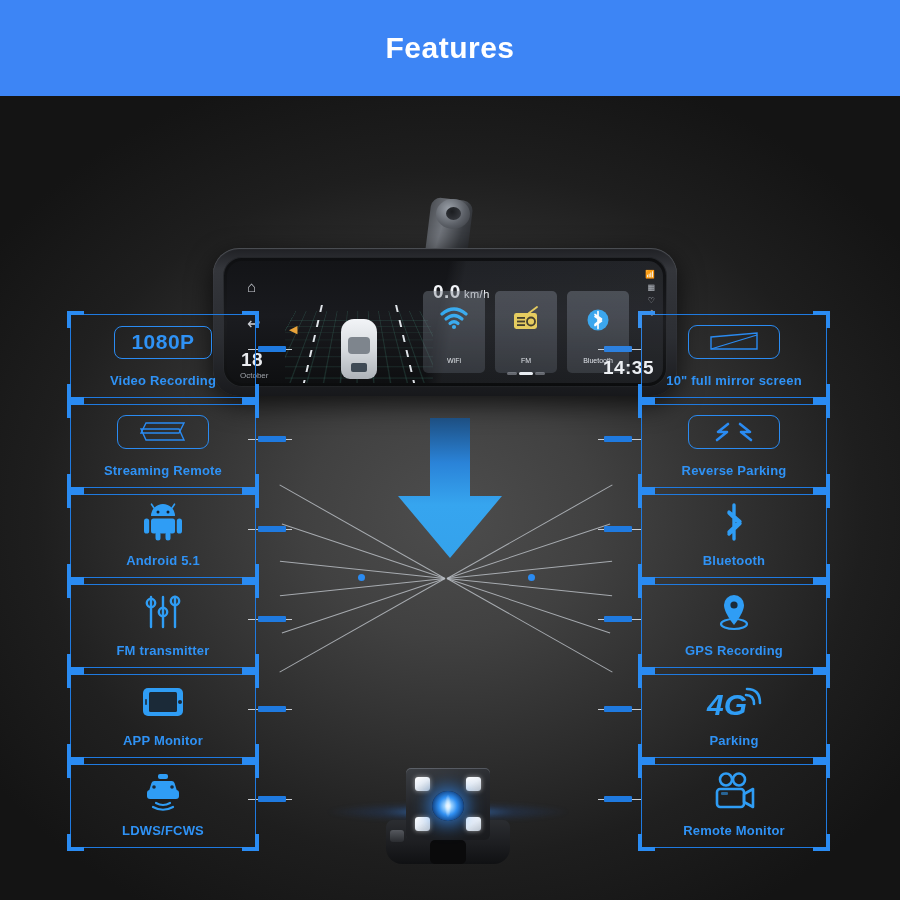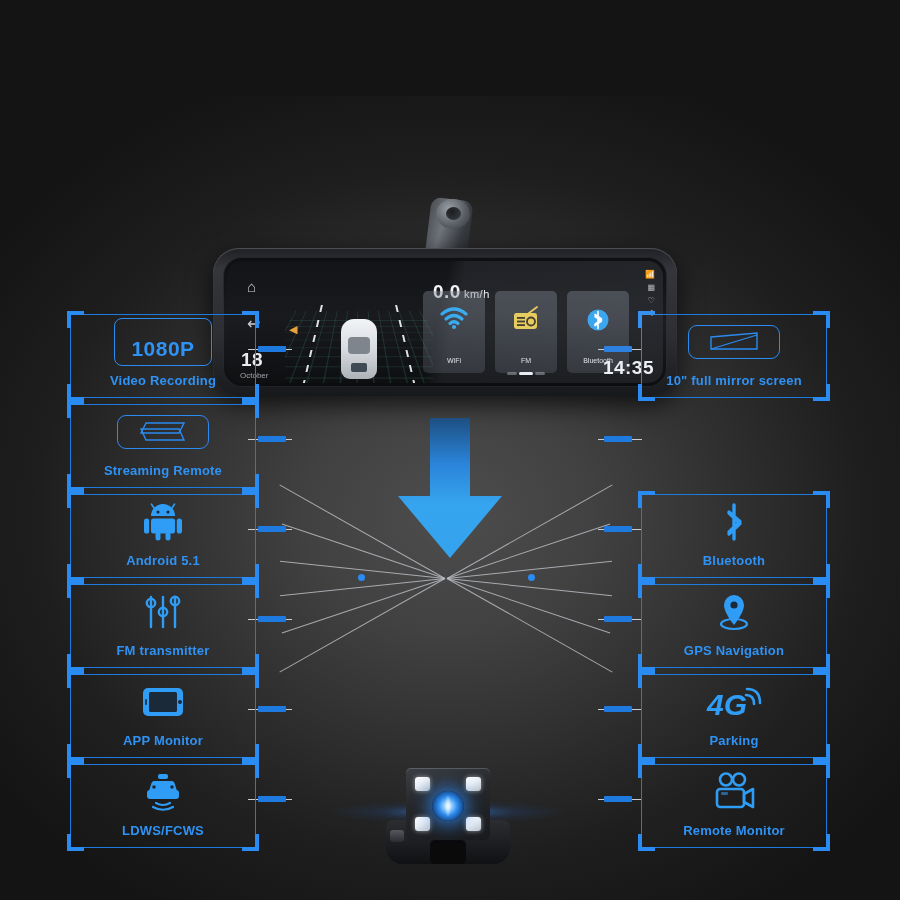--- a/index.html
+++ b/index.html
@@ -186,21 +186,21 @@
     position:absolute; left:0; top:7px; width:100%; height:40px;
     display:flex; align-items:center; justify-content:center;
   }
   .fbox-label {
     position:absolute; left:0; bottom:9px; width:100%; text-align:center;
     color:#2f92f5; font-size:13px; font-weight:bold; letter-spacing:.2px;
   }
   .res-badge {
     border:1.5px solid #2a8bf2; border-radius:8px;
     color:#2f92f5; font-size:21px; font-weight:bold;
-    padding:18px 16px 4px; letter-spacing:.5px;
+    padding:3px 16px 4px; letter-spacing:.5px;
   }
   .ico-frame {
     border:1.5px solid #2a8bf2; border-radius:9px;
     width:92px; height:34px; display:flex; align-items:center; justify-content:center;
   }
 
   
   .lead { position:absolute; height:1px; background:#c9cdd2; }
   .dash {
     position:absolute; height:6px; background:#1f7ae0; border-radius:1px;
@@ -277,20 +277,23 @@
   .tagline {
     position:absolute; left:0; top:798px; width:900px; text-align:center;
     color:#ffffff; font-size:36px; font-weight:bold; letter-spacing:.5px;
   }
 </style>
 </head>
 <body>
 
 <div id="page">
 
+  <div class="header">
+    <div class="header-title">Features</div>
+  </div>
 
   <div class="stage">
 
     <div class="mount-arm"></div>
     <div class="mount-ball"></div>
     <div class="mount-ball-inner"></div>
 
     <div class="mirror">
       <div class="mirror-inner-bezel">
         <div class="screen">
@@ -537,20 +540,35 @@
         <span class="ico-frame">
           <svg width="58" height="24" viewBox="0 0 58 24">
             <path d="M6 7 L52 3 L52 19 L6 19 Z" fill="none" stroke="#2a8bf2" stroke-width="1.4"></path>
             <line x1="6" y1="19" x2="52" y2="5" stroke="#2a8bf2" stroke-width="1.3"></line>
           </svg>
         </span>
       </div>
       <div class="fbox-label">10" full mirror screen</div>
     </div>
 
+    <div class="fbox" style="left:641px; top:308px;">
+      <span class="cnr tl"></span>
+        <span class="cnr tr"></span>
+        <span class="cnr bl"></span>
+        <span class="cnr br"></span>
+      <div class="fbox-ico">
+        <span class="ico-frame">
+          <svg width="58" height="24" viewBox="0 0 58 24">
+            <path d="M23 4 L13 12 L22 12 L12 20" stroke="#2a8bf2" stroke-width="2.6" fill="none" stroke-linecap="round" stroke-linejoin="round"></path>
+            <path d="M35 4 L45 12 L36 12 L46 20" stroke="#2a8bf2" stroke-width="2.6" fill="none" stroke-linecap="round" stroke-linejoin="round"></path>
+          </svg>
+        </span>
+      </div>
+      <div class="fbox-label">Reverse Parking</div>
+    </div>
 
     <div class="fbox" style="left:641px; top:398px;">
       <span class="cnr tl"></span>
         <span class="cnr tr"></span>
         <span class="cnr bl"></span>
         <span class="cnr br"></span>
       <div class="fbox-ico">
         <svg width="30" height="40" viewBox="0 0 30 40">
           <path d="M10 10 L21 19.5 L10 30 M10 32 L21 21.5 L10 11 M15 3 L15 37" stroke="#2f9df5" stroke-width="3.4" fill="none" stroke-linejoin="round" stroke-linecap="round"></path>
         </svg>
@@ -563,21 +581,21 @@
         <span class="cnr tr"></span>
         <span class="cnr bl"></span>
         <span class="cnr br"></span>
       <div class="fbox-ico">
         <svg width="40" height="40" viewBox="0 0 40 40">
           <ellipse cx="20" cy="32" rx="13" ry="5" fill="none" stroke="#2f9df5" stroke-width="2.2"></ellipse>
           <path d="M20 3 A10 10 0 0 1 30 13 C30 21 20 33 20 33 C20 33 10 21 10 13 A10 10 0 0 1 20 3 Z" fill="#2f9df5"></path>
           <circle cx="20" cy="13" r="3.6" fill="#1b2a38"></circle>
         </svg>
       </div>
-      <div class="fbox-label">GPS Navigation</div>
+      <div class="fbox-label">GPS Recording</div>
     </div>
 
     <div class="fbox" style="left:641px; top:578px;">
       <span class="cnr tl"></span>
         <span class="cnr tr"></span>
         <span class="cnr bl"></span>
         <span class="cnr br"></span>
       <div class="fbox-ico">
         <svg width="56" height="38" viewBox="0 0 56 38">
           <text x="1" y="32" font-family="Liberation Sans, sans-serif" font-size="30" font-weight="bold" font-style="italic" fill="#2f9df5">4G</text>

